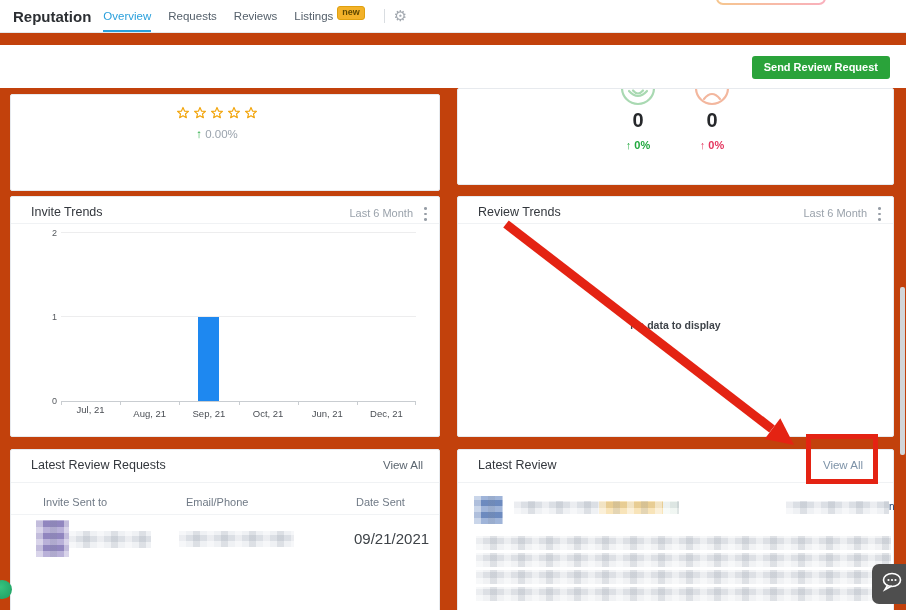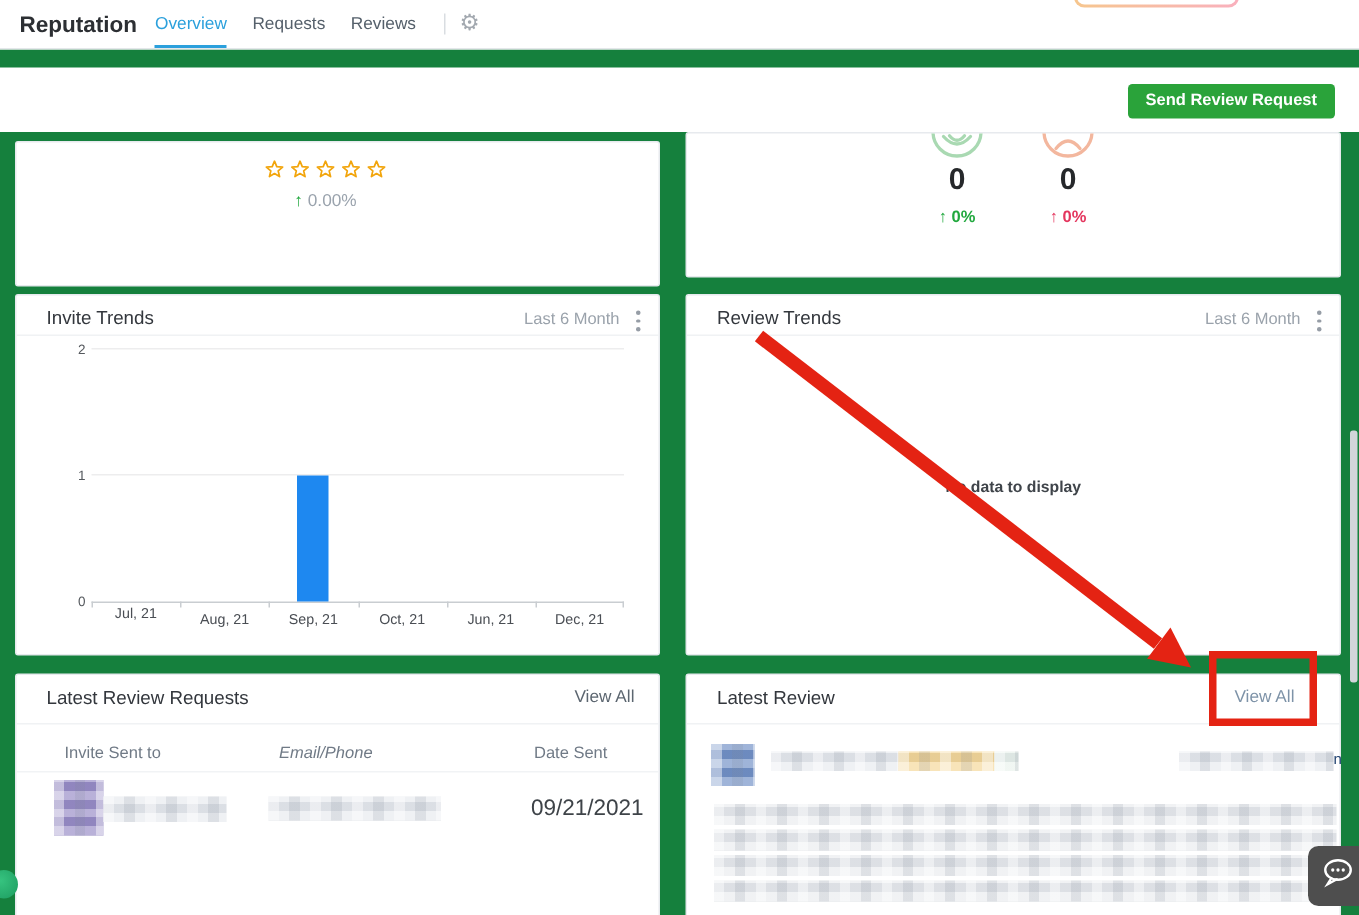--- a/index.html
+++ b/index.html
@@ -1,16 +1,16 @@
 <!DOCTYPE html>
 <html><head>
 <meta charset="utf-8">
 <style>
   html,body{margin:0;padding:0;background:#fff;}
-  .screen{position:relative;width:906px;height:610px;overflow:hidden;background:#15803d;
+  .screen{position:relative;width:906px;height:610px;overflow:hidden;background:#c2410c;
           font-family:"Liberation Sans","DejaVu Sans",sans-serif;color:#33373d;}
 
   
   .navbar{position:absolute;left:0;top:0;width:906px;height:32px;background:#fff;
           border-bottom:1px solid #e4e7ea;display:flex;align-items:center;z-index:5;}
   .nav-title{font-size:15px;font-weight:bold;color:#2c2f33;margin-left:13px;}
   .tabs{display:flex;margin-left:12px;height:32px;}
   .tab{height:32px;line-height:33px;padding:0 0;margin-right:17px;font-size:11.5px;color:#55606b;
        border-bottom:2px solid transparent;box-sizing:border-box;cursor:pointer;white-space:nowrap;}
   .tab.active{color:#2BA0DC;border-bottom-color:#2BA0DC;}
@@ -108,20 +108,23 @@
 <body>
 
 <div class="screen">
 
   <div class="navbar">
     <div class="nav-title">Reputation</div>
     <div class="tabs">
       <div class="tab active"><span>Overview</span></div>
       <div class="tab"><span>Requests</span></div>
       <div class="tab"><span>Reviews</span></div>
+      <div class="tab">
+        <span>Listings</span><span class="badge">new</span>
+      </div>
     </div>
     <div class="nav-divider"></div>
     <span class="gear">⚙</span>
   </div>
 
   <div class="top-pill">
       <div class="inner"></div>
     </div>
 
   <div class="toolbar">
@@ -219,21 +222,21 @@
       </div>
     <div class="head-divider"></div>
     <div class="empty-text">No data to display</div>
   </div>
 
   <div class="card card-e">
     <div class="card-head-title">Latest Review Requests</div>
     <div class="view-all" style="right:16px;color:#5c6670;">View All</div>
     <div class="head-divider low"></div>
     <div class="col-header" style="left:32px;">Invite Sent to</div>
-    <div class="col-header" style="left:175px;font-style:italic;">Email/Phone</div>
+    <div class="col-header" style="left:175px;">Email/Phone</div>
     <div class="col-header" style="left:345px;">Date Sent</div>
     <div class="table-line"></div>
     <div>
       <div class="mosaic purple" style="left:25px;top:70px;width:33px;height:37px;"></div>
       <div class="mosaic" style="left:58px;top:81px;width:82px;height:17px;"></div>
       <div class="mosaic" style="left:168px;top:81px;width:115px;height:16px;"></div>
       <div class="date-cell">09/21/2021</div>
     </div>
   </div>
 

